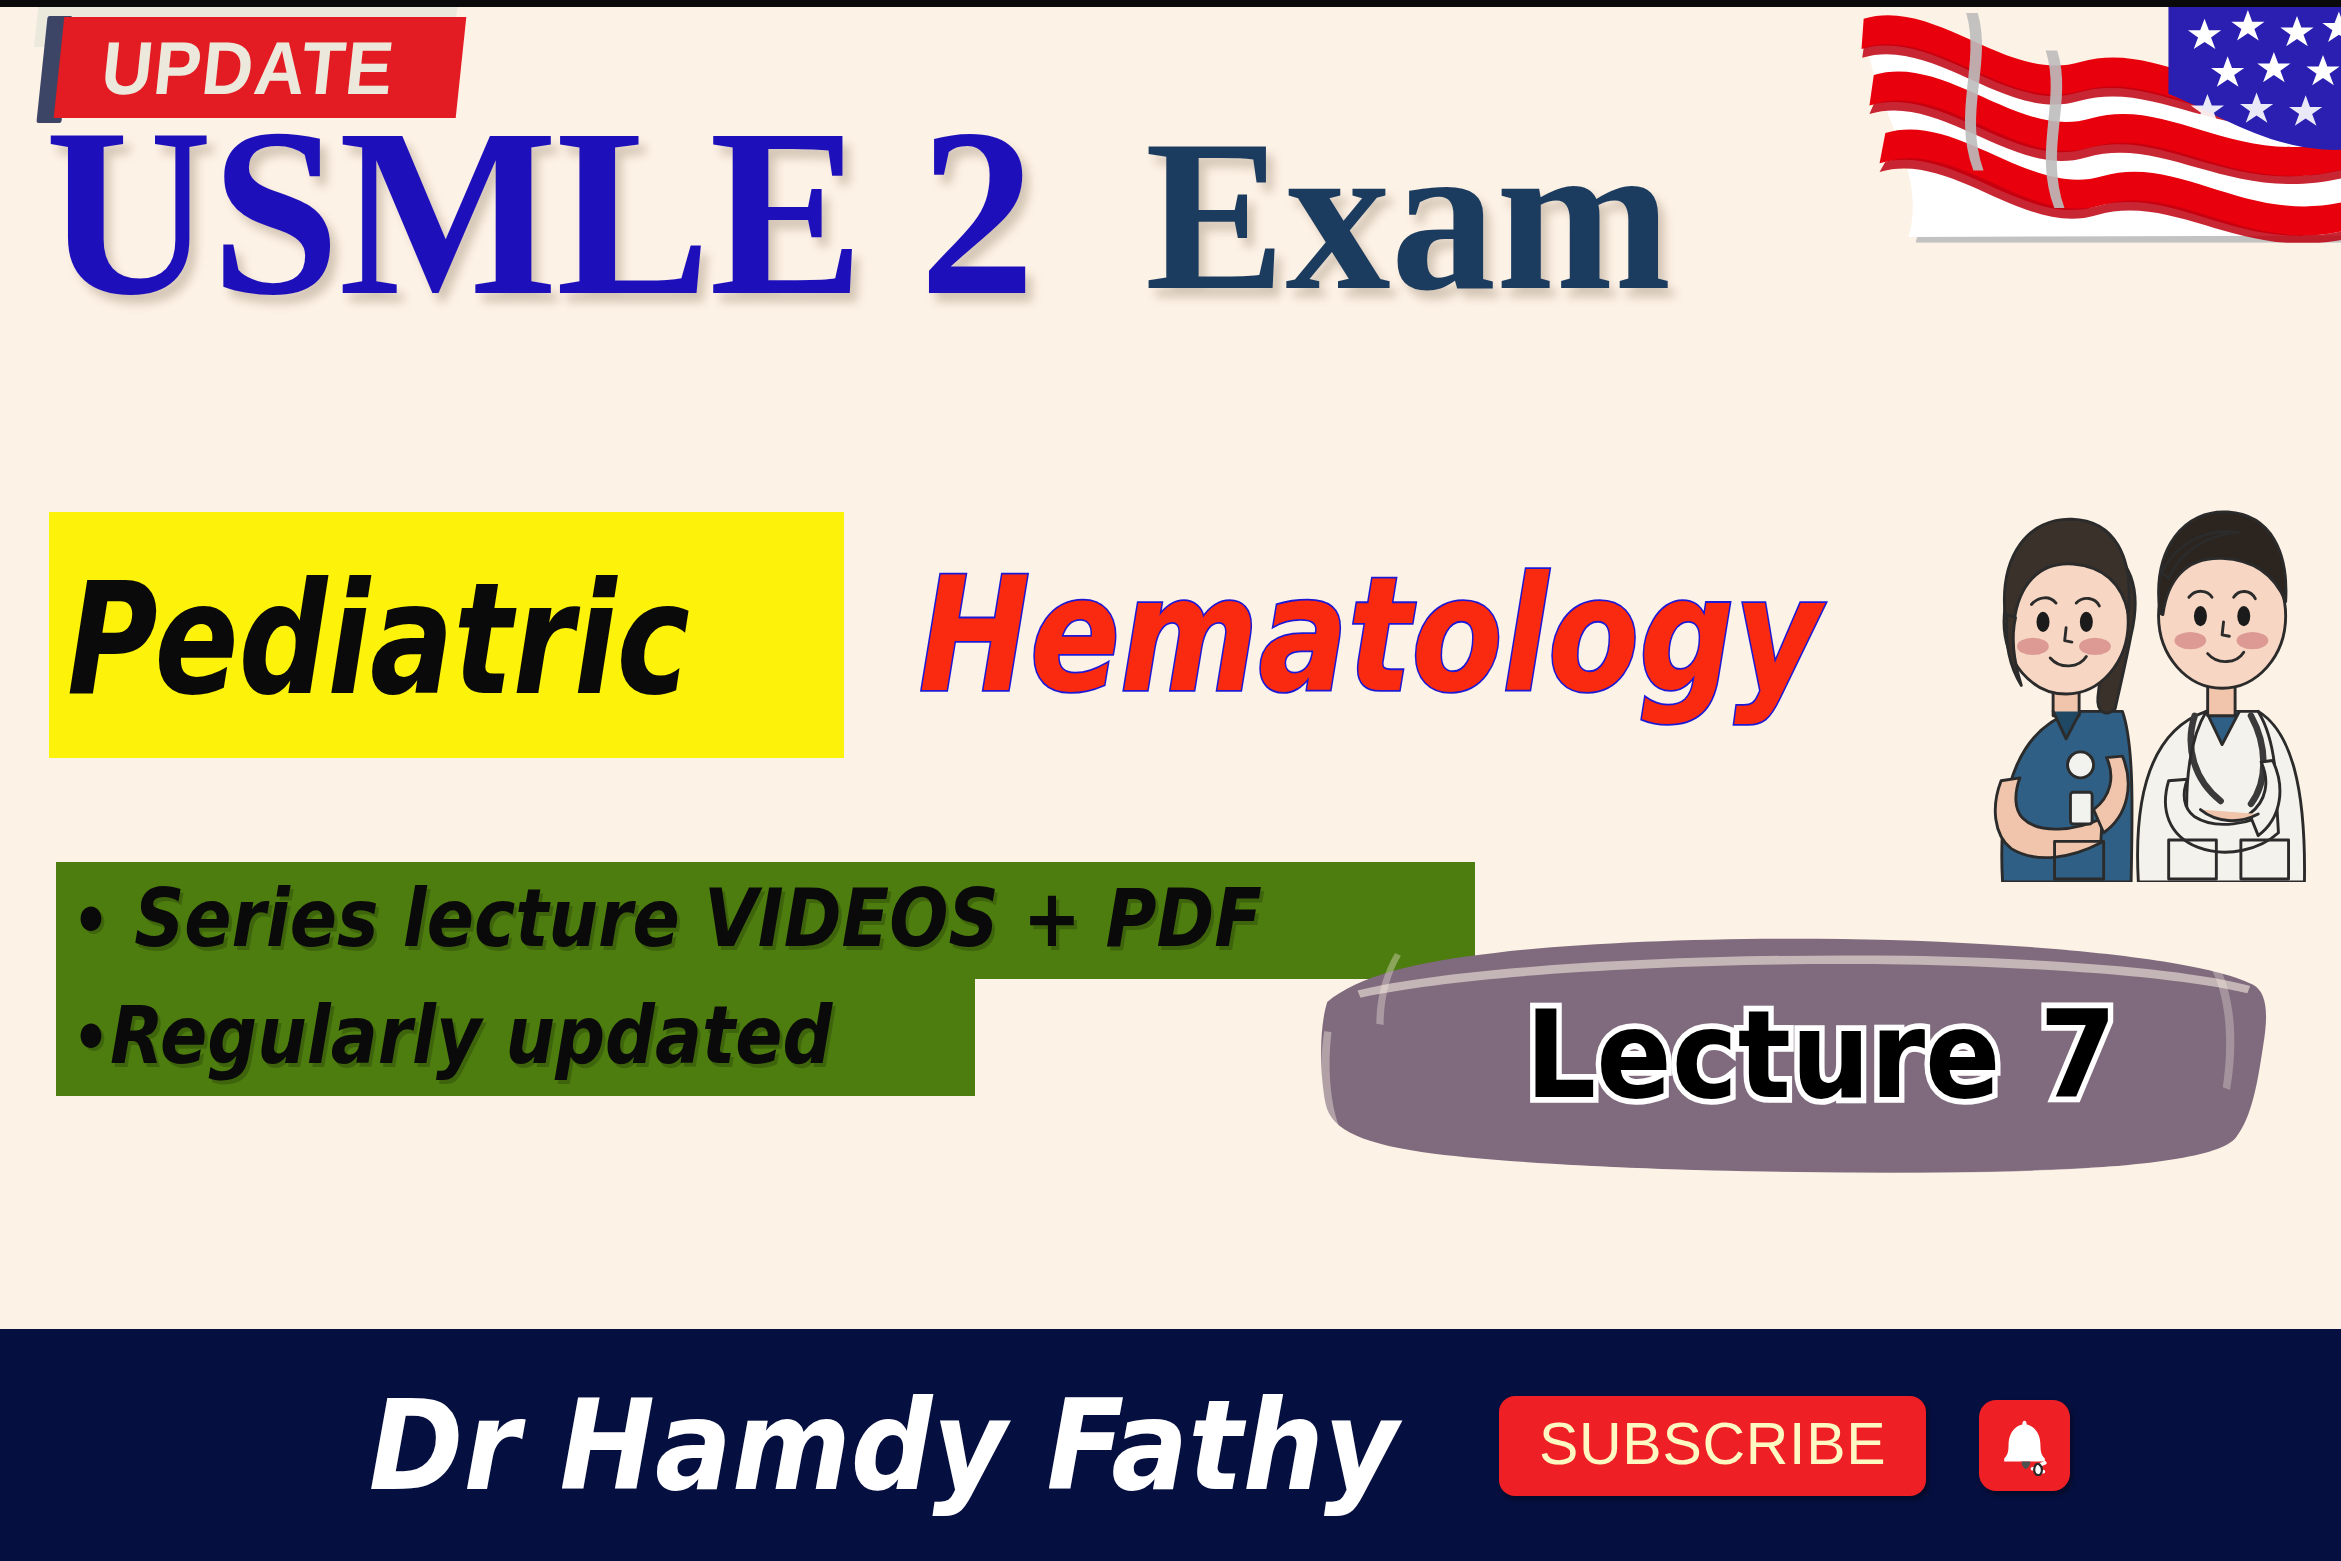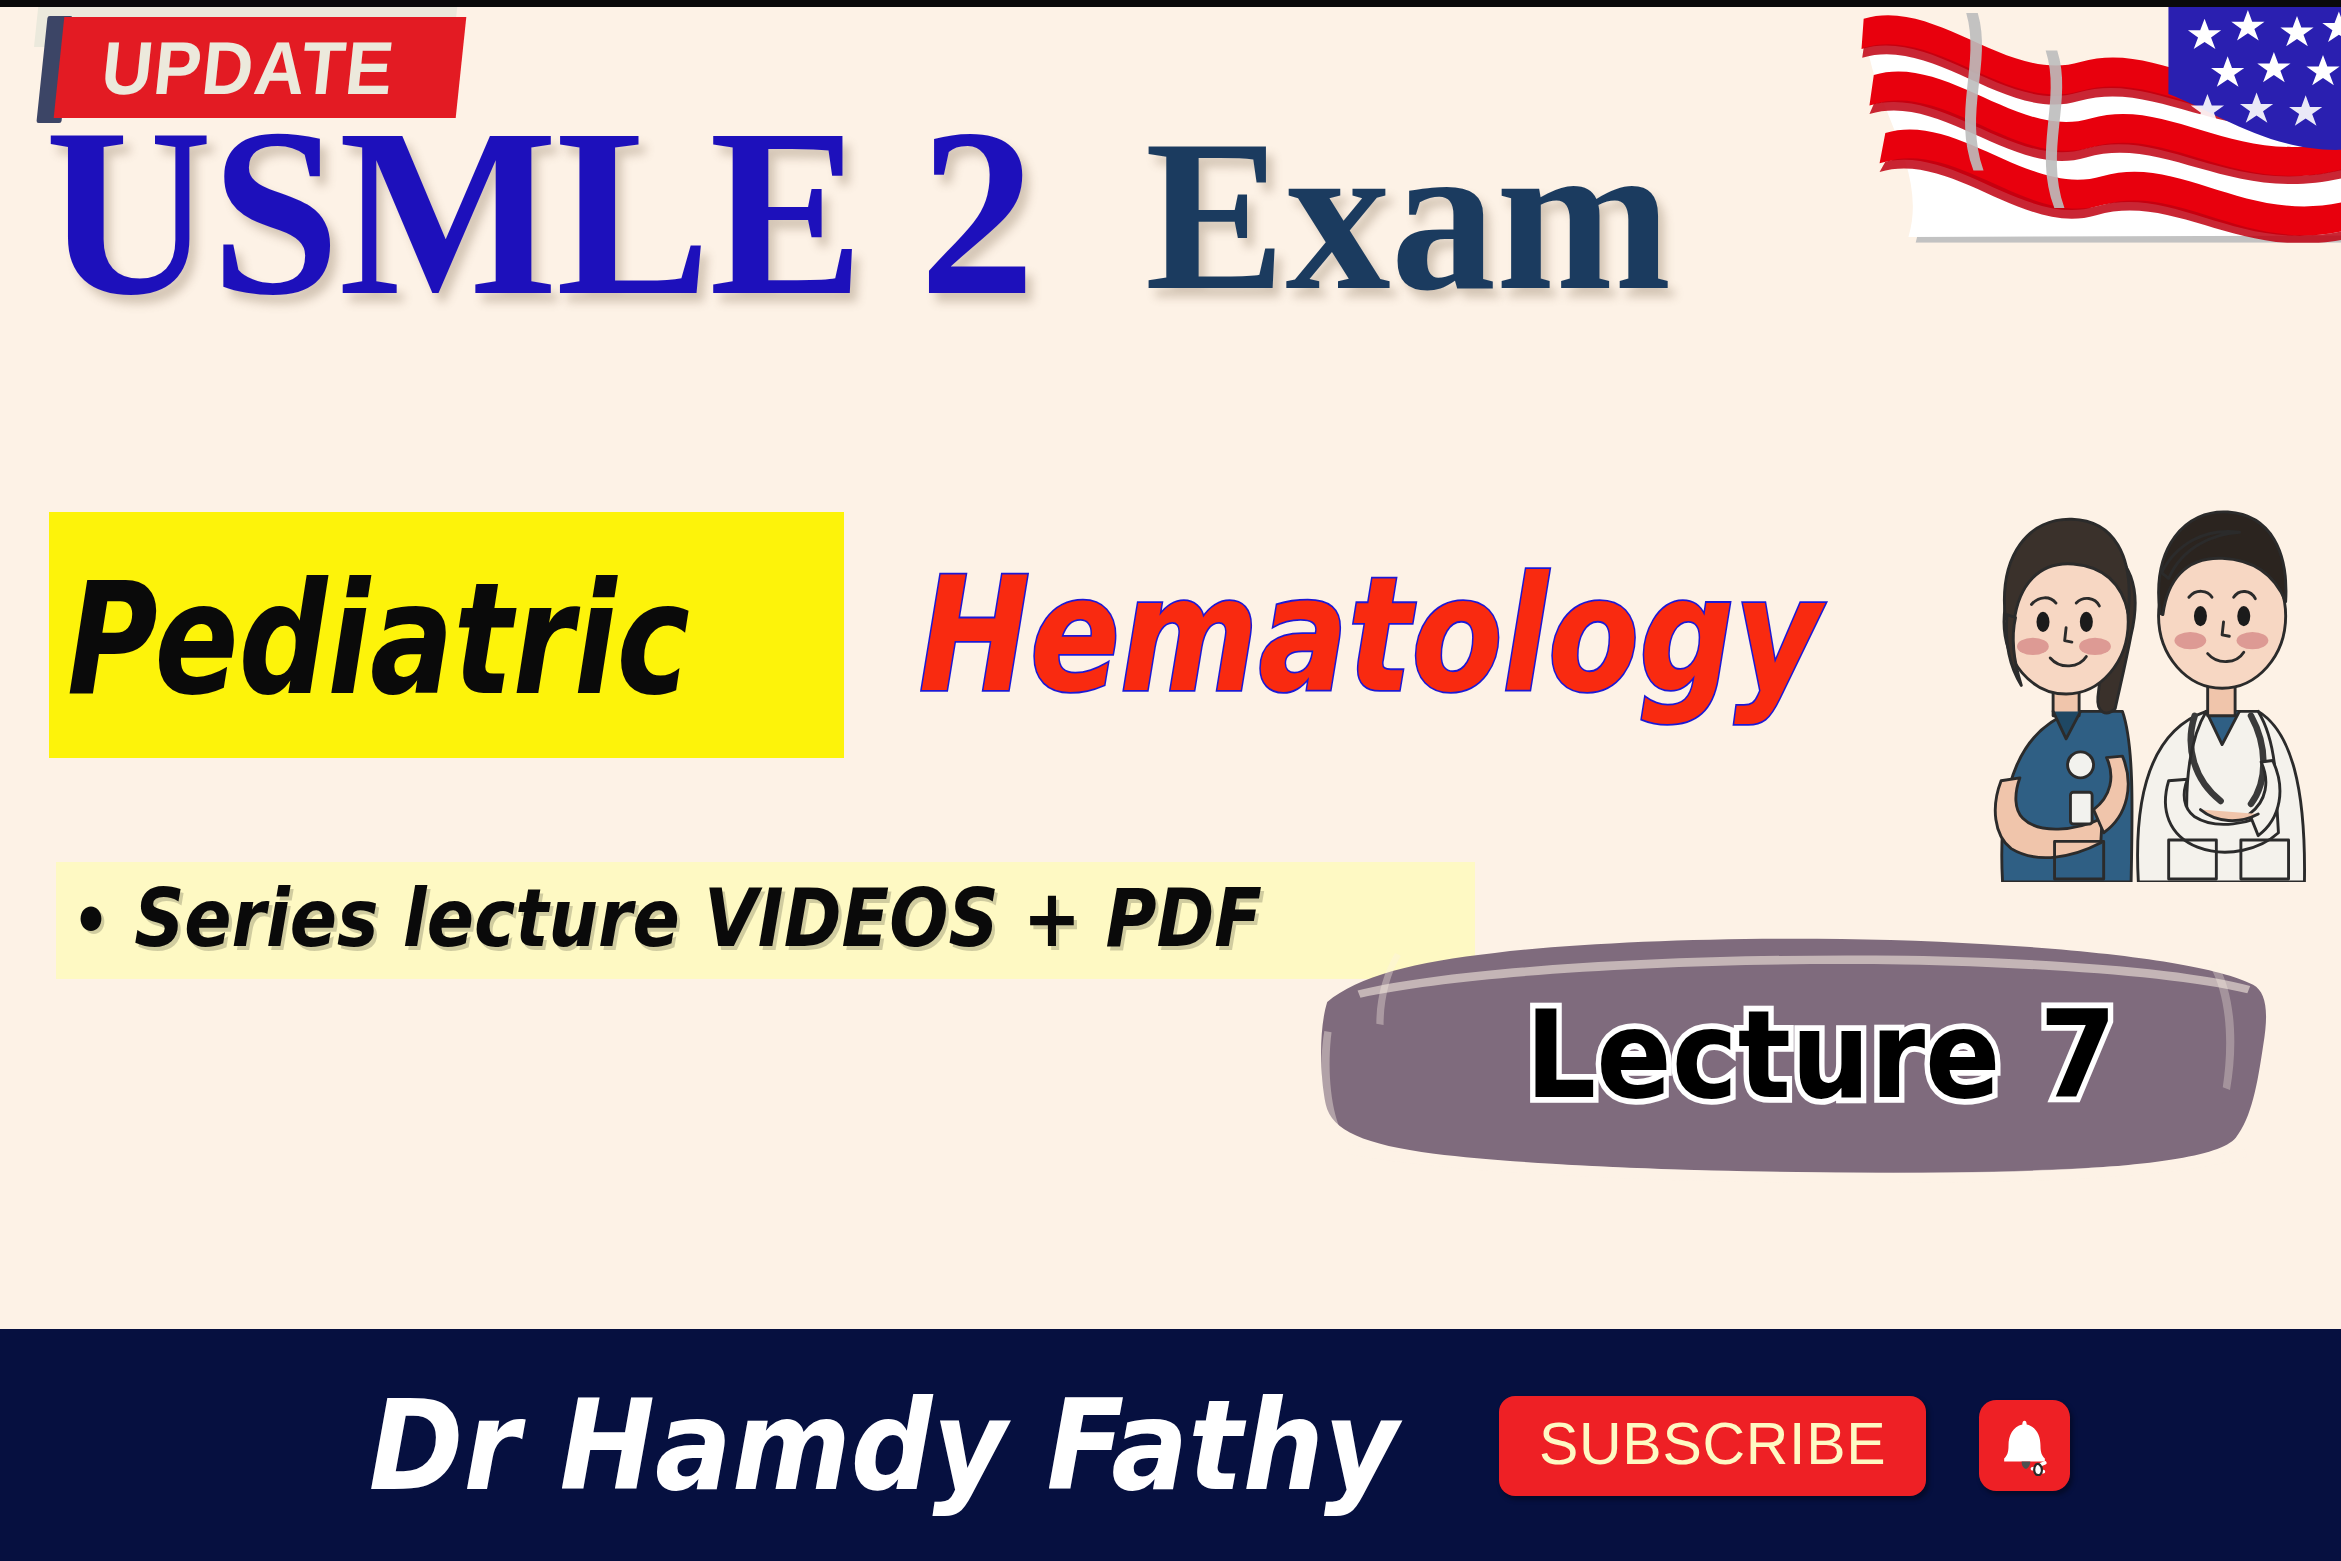--- a/index.html
+++ b/index.html
@@ -96,21 +96,21 @@
     -webkit-text-stroke:3.6px #1b18d6;
     paint-order:stroke fill;
     transform:scaleX(.84);transform-origin:left center;
     white-space:nowrap;
     display:flex;align-items:center;
   }
 
   
   .bullets{position:absolute;left:56px;top:862px;z-index:12;}
   .b-row{
-    background:#fef9c3;
+    background:#4d7c0f;
     display:inline-block;
     padding:4.3px 19px 7.2px 16px;
     white-space:nowrap;
   }
   .b-line{
     font-family:"DejaVu Sans", sans-serif;
     font-weight:bold;font-style:italic;
     font-size:81px;
     line-height:1.30;
     color:#0a0a0a;
@@ -229,20 +229,23 @@
     <div class="t-exam">Exam</div>
   </div>
 
   <div class="ped-box"></div>
   <div class="ped-text">Pediatric</div>
   <div class="hema-text">Hematology</div>
 
   <div class="bullets">
     <div>
       <span class="b-row"><span class="b-line"><span class="b-dot">•</span>&nbsp;<span>Series lecture VIDEOS  + PDF</span></span></span>
+    </div>
+    <div>
+      <span class="b-row"><span class="b-line"><span class="b-dot">•</span><span>Regularly updated</span></span></span>
     </div>
   </div>
 
   <div class="docs">
     <svg width="390" height="477" viewBox="0 0 540 660" xmlns="http://www.w3.org/2000/svg">
       <g stroke="#2b2b2b" stroke-width="4" stroke-linejoin="round" stroke-linecap="round">
 
         <path d="M70 660 C62 520 98 448 168 424 L236 424 C252 470 250 560 248 660 Z" fill="#2f5f84"></path>
 
         <path d="M196 206 C250 198 262 260 248 318 C240 360 232 392 226 420 C214 432 200 426 202 404 C210 350 206 268 186 240 Z" fill="#3a312b"></path>

